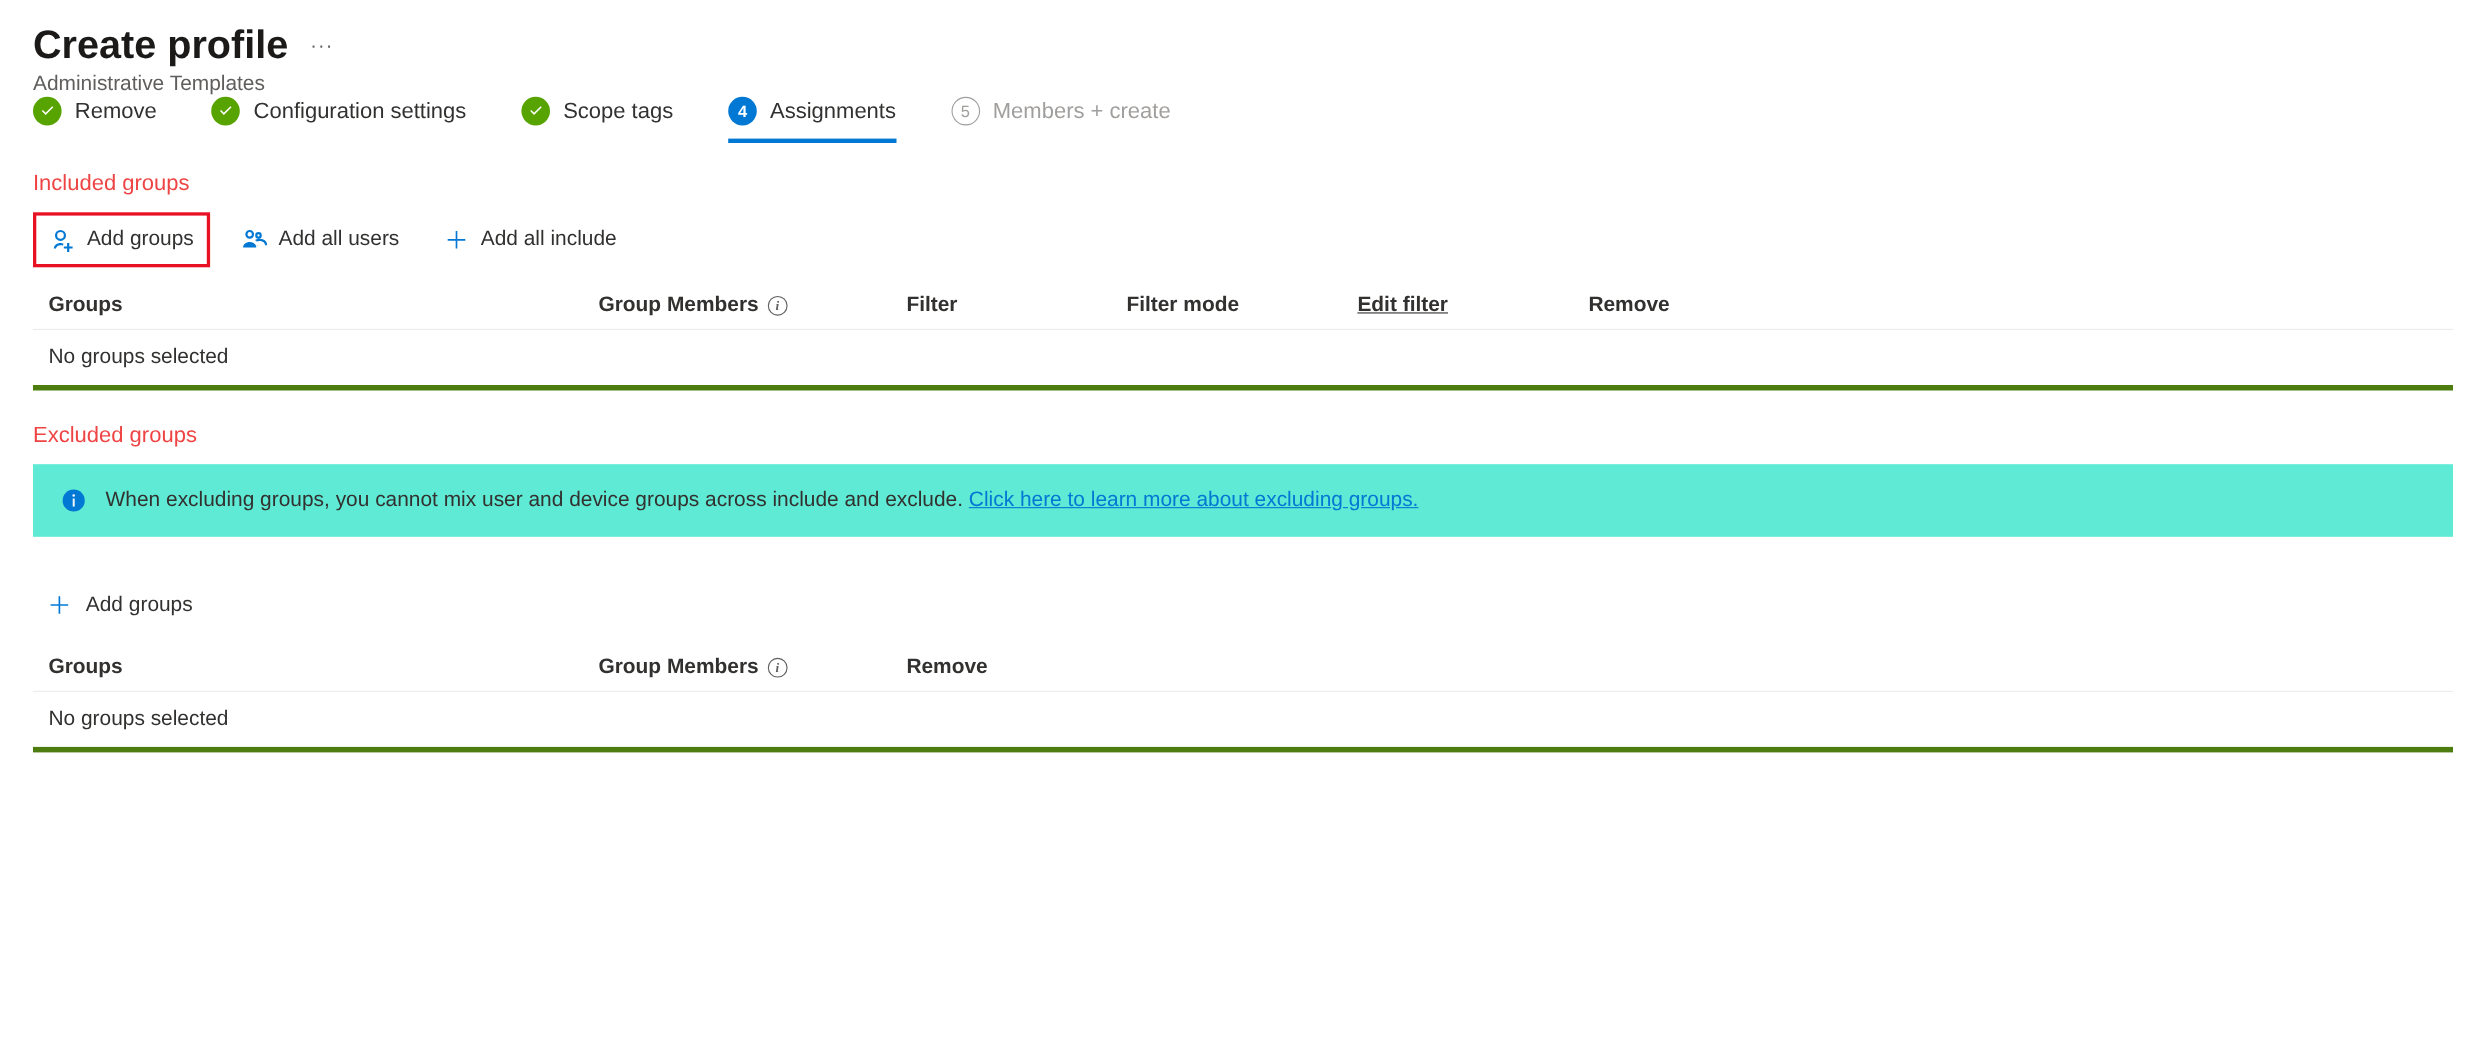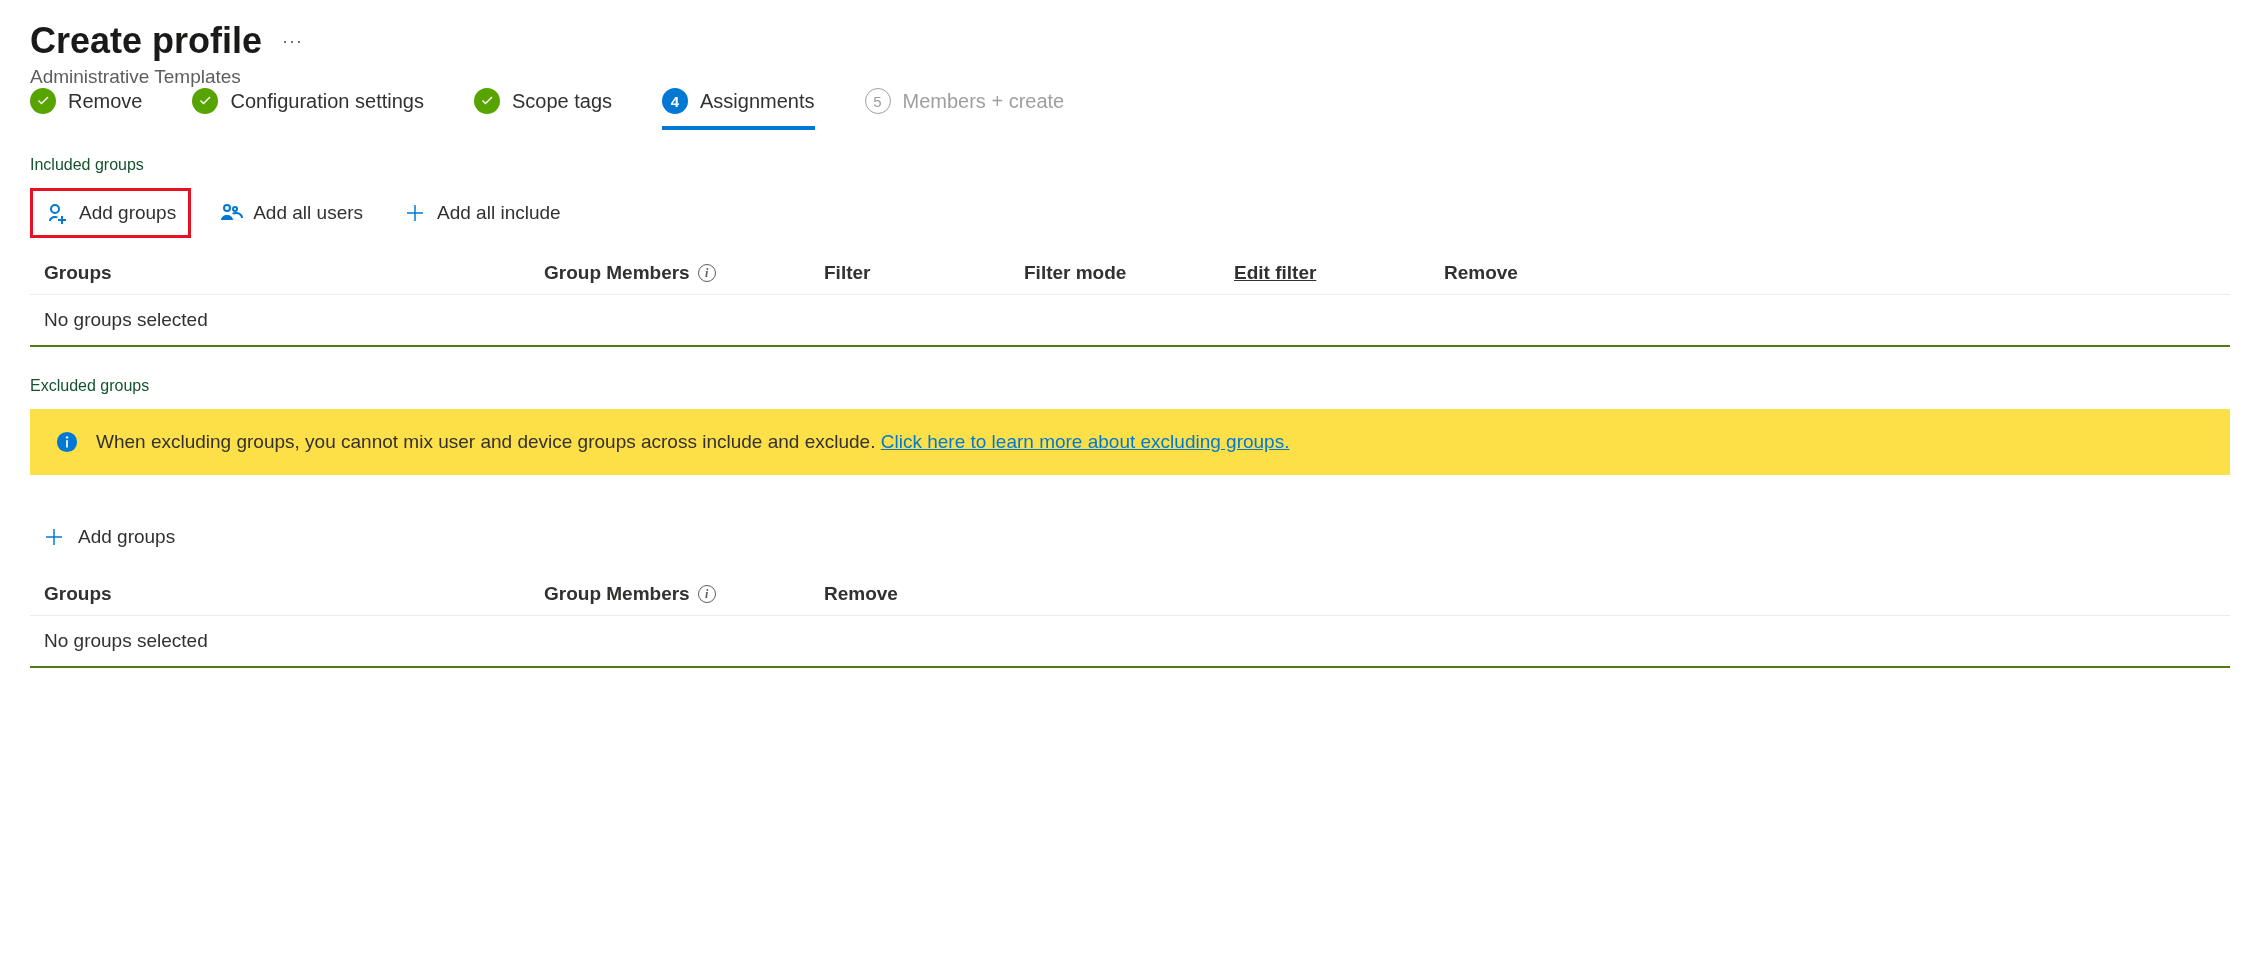--- a/index.html
+++ b/index.html
@@ -86,22 +86,22 @@
       font-size: 20px;
       color: #323130;
     }
     .step.active .step-label {
       font-weight: 400;
     }
     .step.disabled .step-label {
       color: #a19f9d;
     }
     .section-label {
-      font-size: 16px;
-      color: #14532d;
+      font-size: 20px;
+      color: #ef4444;
       margin-bottom: 14px;
     }
     .action-row {
       display: flex;
       align-items: center;
       gap: 16px;
       margin-bottom: 14px;
     }
     .action-btn {
       display: flex;
@@ -132,32 +132,32 @@
       display: flex;
       border-bottom: 1px solid #edebe9;
       padding: 10px 14px;
       font-weight: 600;
       font-size: 19px;
       color: #323130;
     }
     .table-row {
       display: flex;
       padding: 14px;
-      border-bottom: 2px solid #4d7c0f;
+      border-bottom: 5px solid #4d7c0f;
       font-size: 19px;
       color: #323130;
     }
     .col-groups { flex: 0 0 500px; display:flex; align-items:center; gap:8px;}
     .col-members { flex: 0 0 280px; display:flex; align-items:center; gap:8px;}
     .col-filter { flex: 0 0 200px; }
     .col-filtermode { flex: 0 0 210px; }
     .col-editfilter { flex: 0 0 210px; text-decoration: underline; }
     .col-remove { flex: 0 0 100px; }
     .info-banner {
-      background: #fde047;
+      background: #5eead4;
       padding: 22px 26px;
       display: flex;
       align-items: center;
       gap: 18px;
       margin-bottom: 40px;
       font-size: 19px;
     }
     .info-banner svg {
       width: 22px;
       height: 22px;

